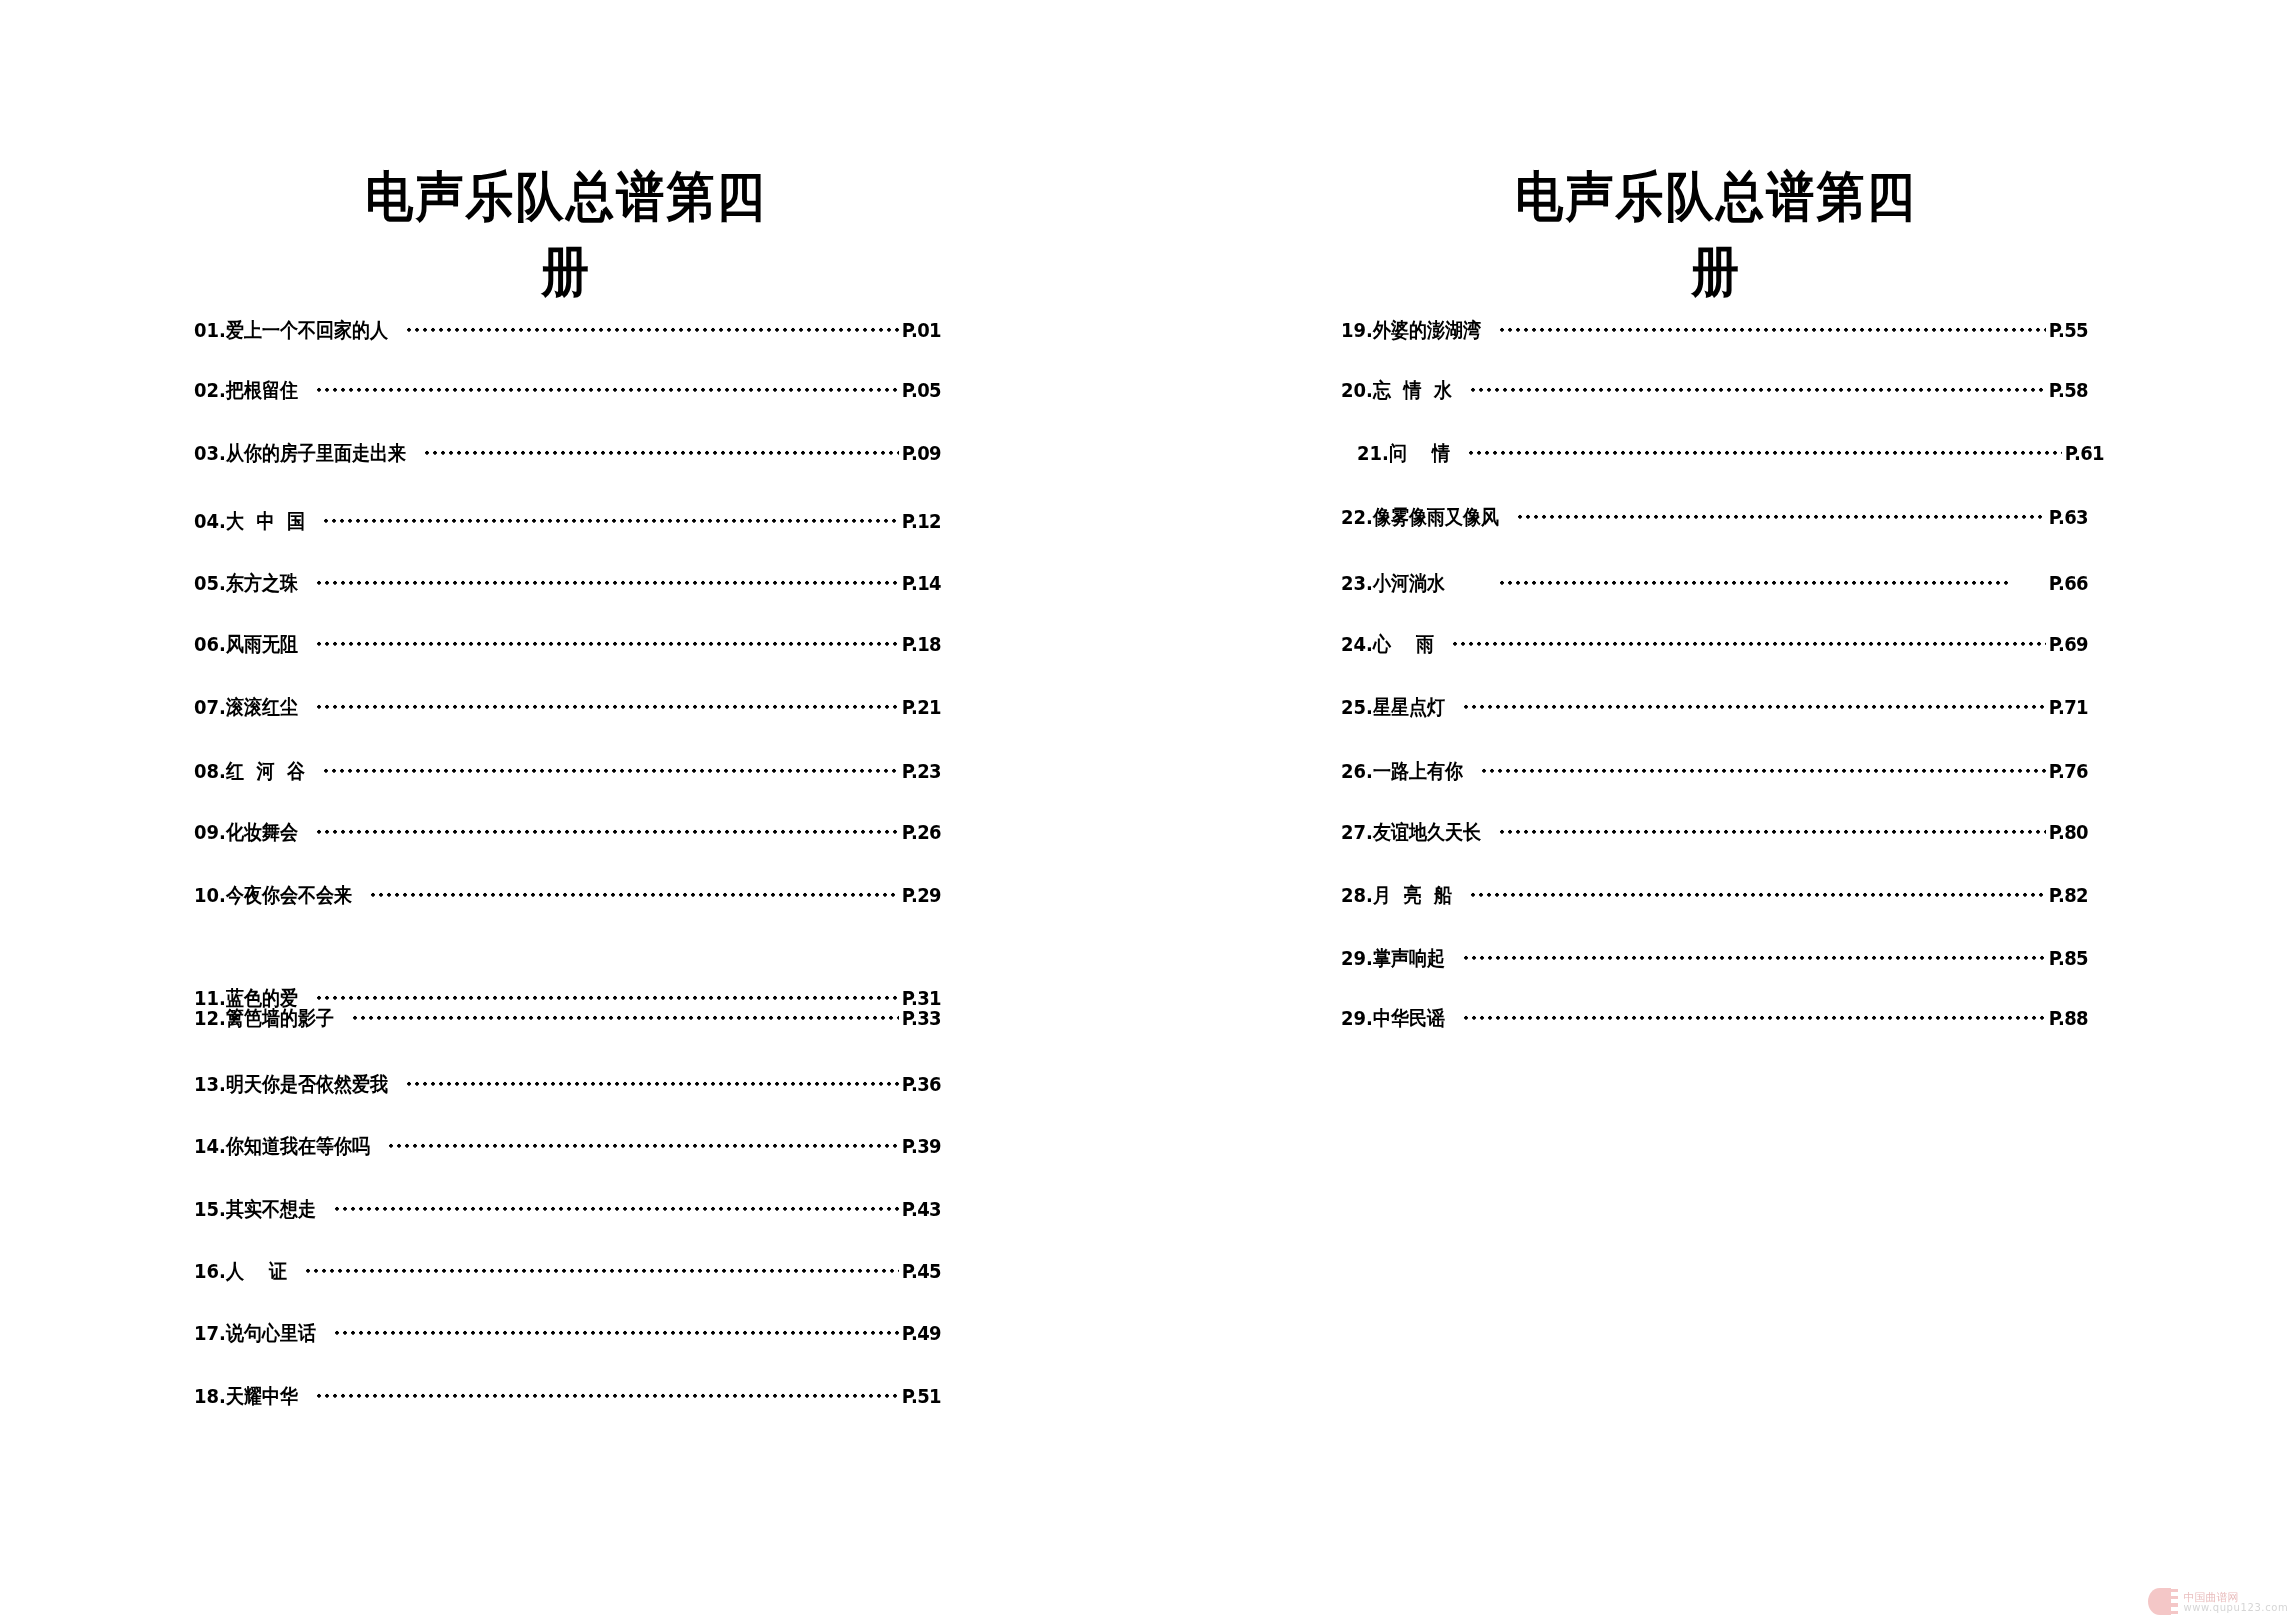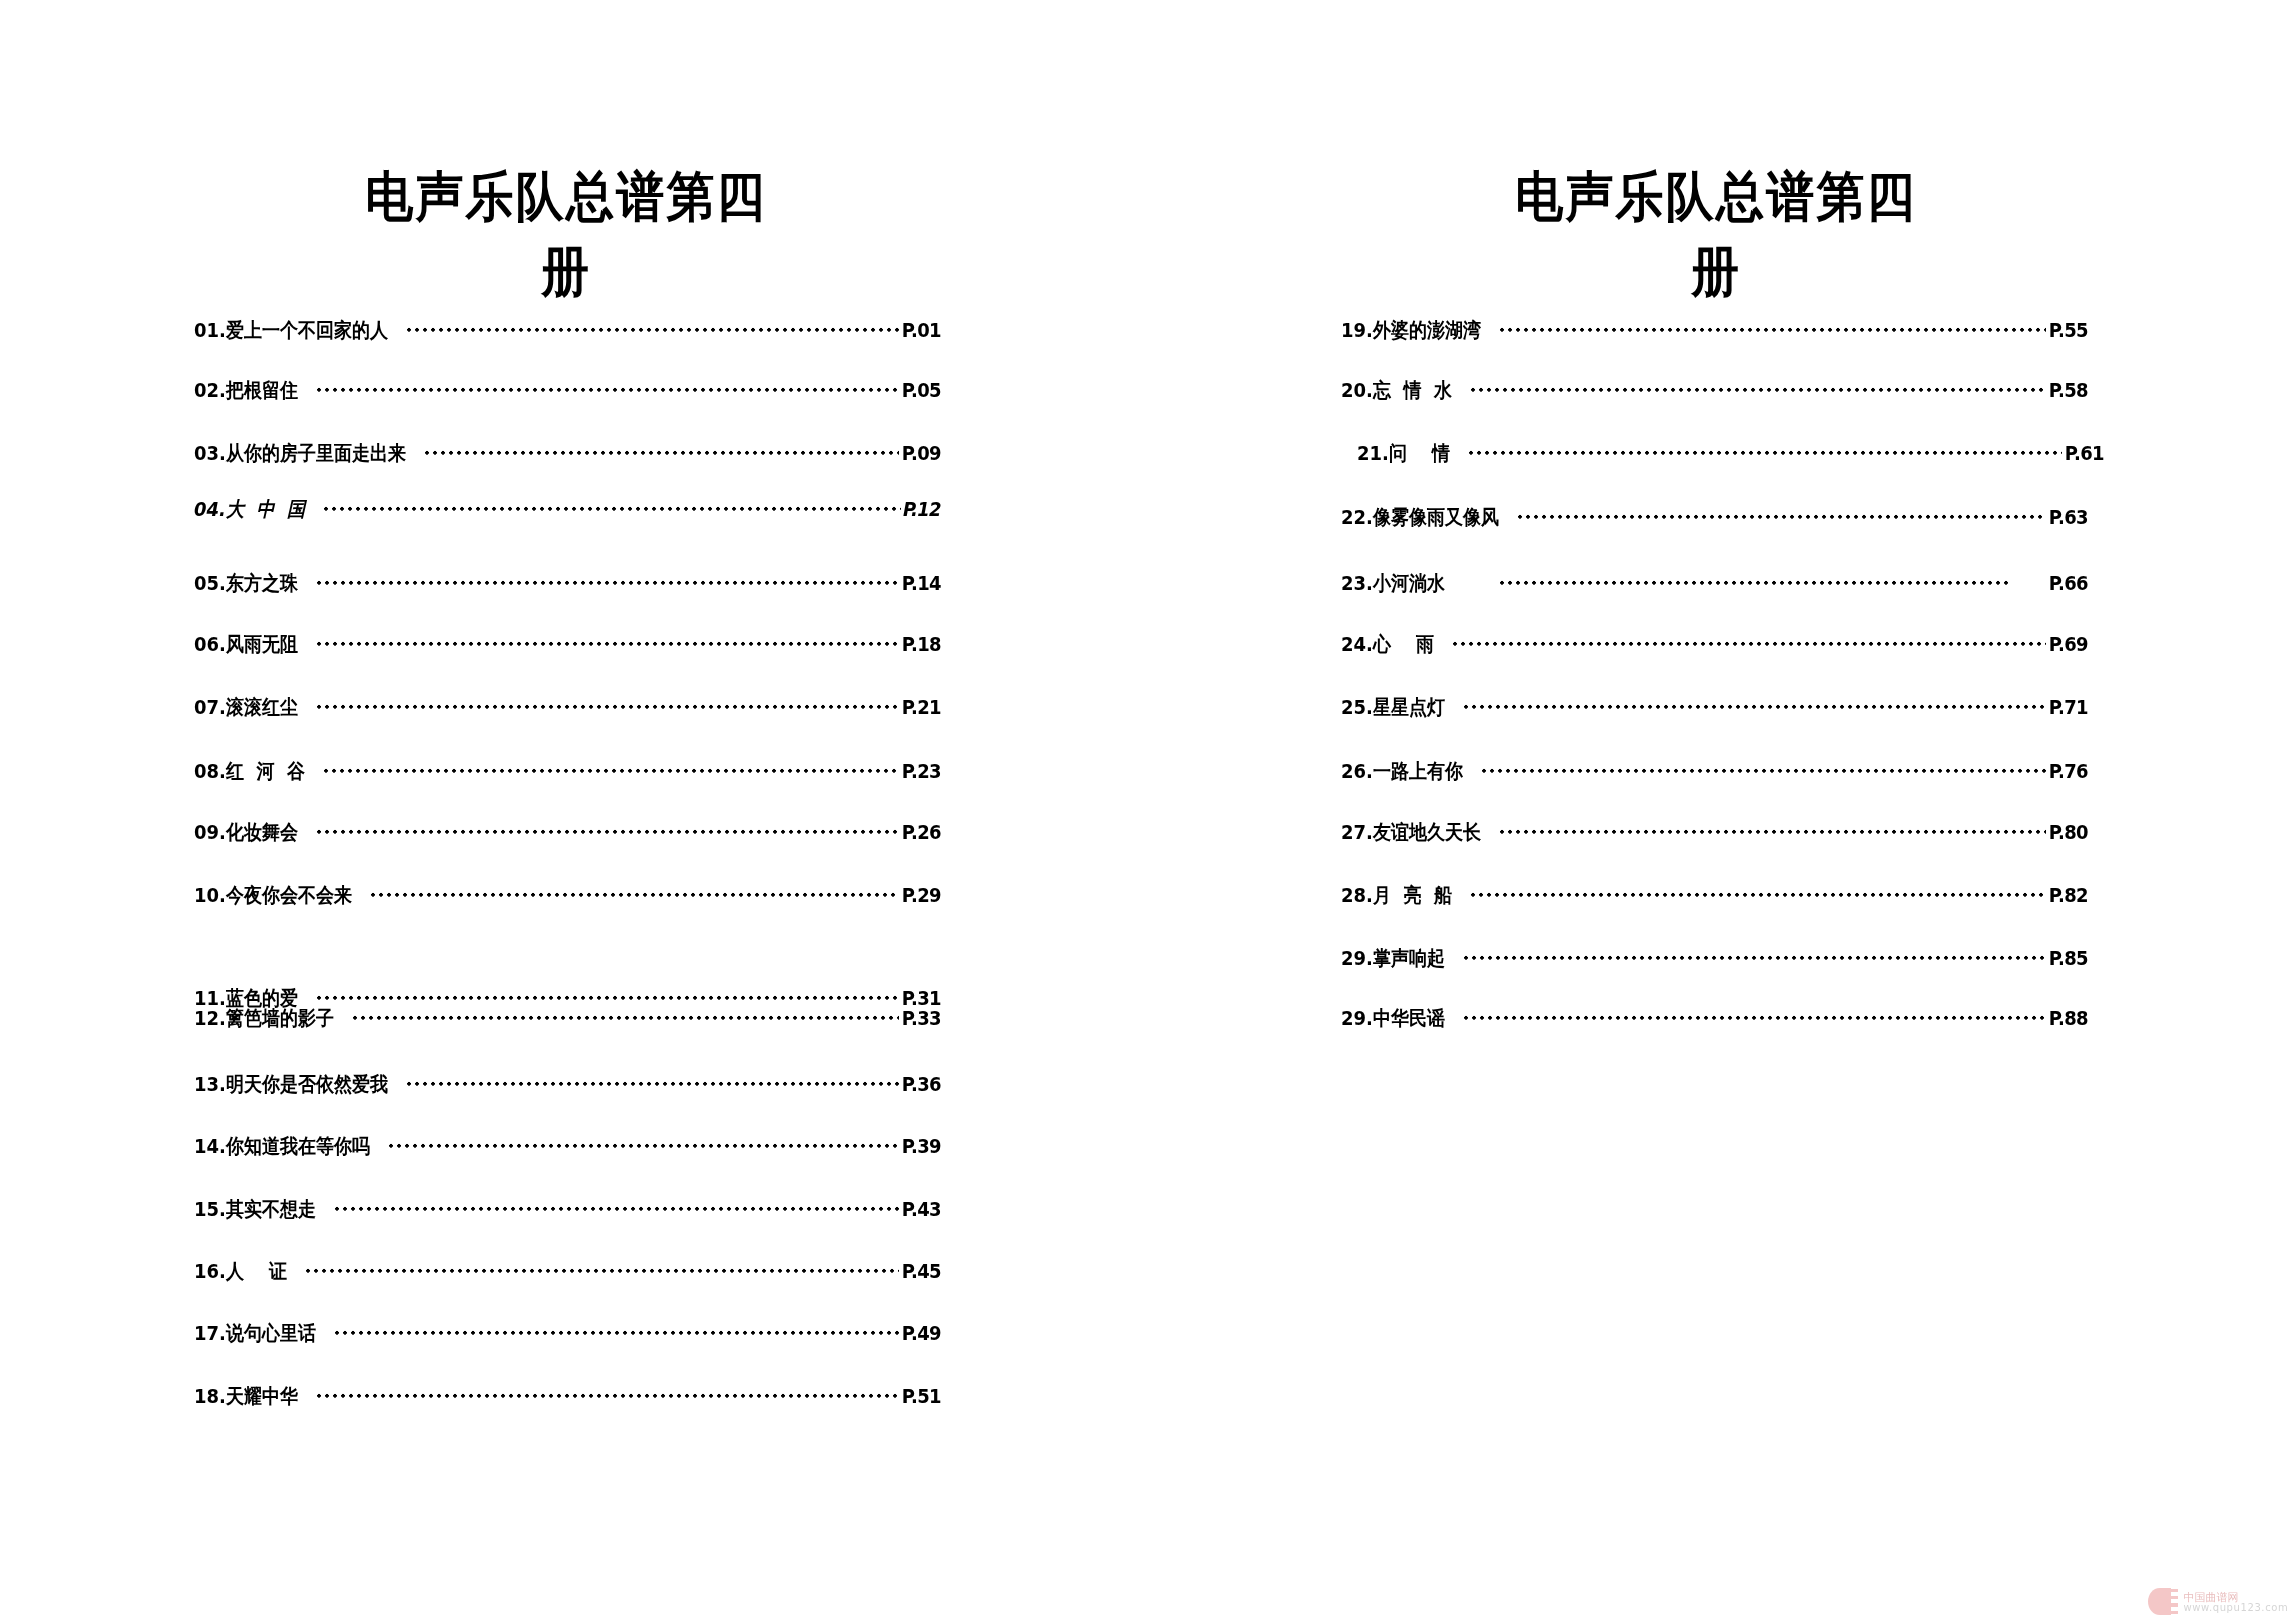--- a/index.html
+++ b/index.html
@@ -44,21 +44,21 @@
     <div class="toc-row" style="top: 373px; text-align: center;">
       <span class="toc-title">02.把根留住</span>
       <span class="toc-dots"></span>
       <span class="toc-page">P.05</span>
     </div>
     <div class="toc-row" style="top: 436px;">
       <span class="toc-title">03.从你的房子里面走出来</span>
       <span class="toc-dots"></span>
       <span class="toc-page">P.09</span>
     </div>
-    <div class="toc-row" style="top: 492px; font-style: italic;">
+    <div class="toc-row" style="top: 504px;">
       <span class="toc-title">04.大  中  国</span>
       <span class="toc-dots"></span>
       <span class="toc-page">P.12</span>
     </div>
     <div class="toc-row" style="top: 566px;">
       <span class="toc-title">05.东方之珠</span>
       <span class="toc-dots"></span>
       <span class="toc-page">P.14</span>
     </div>
     <div class="toc-row" style="top: 627px;">

